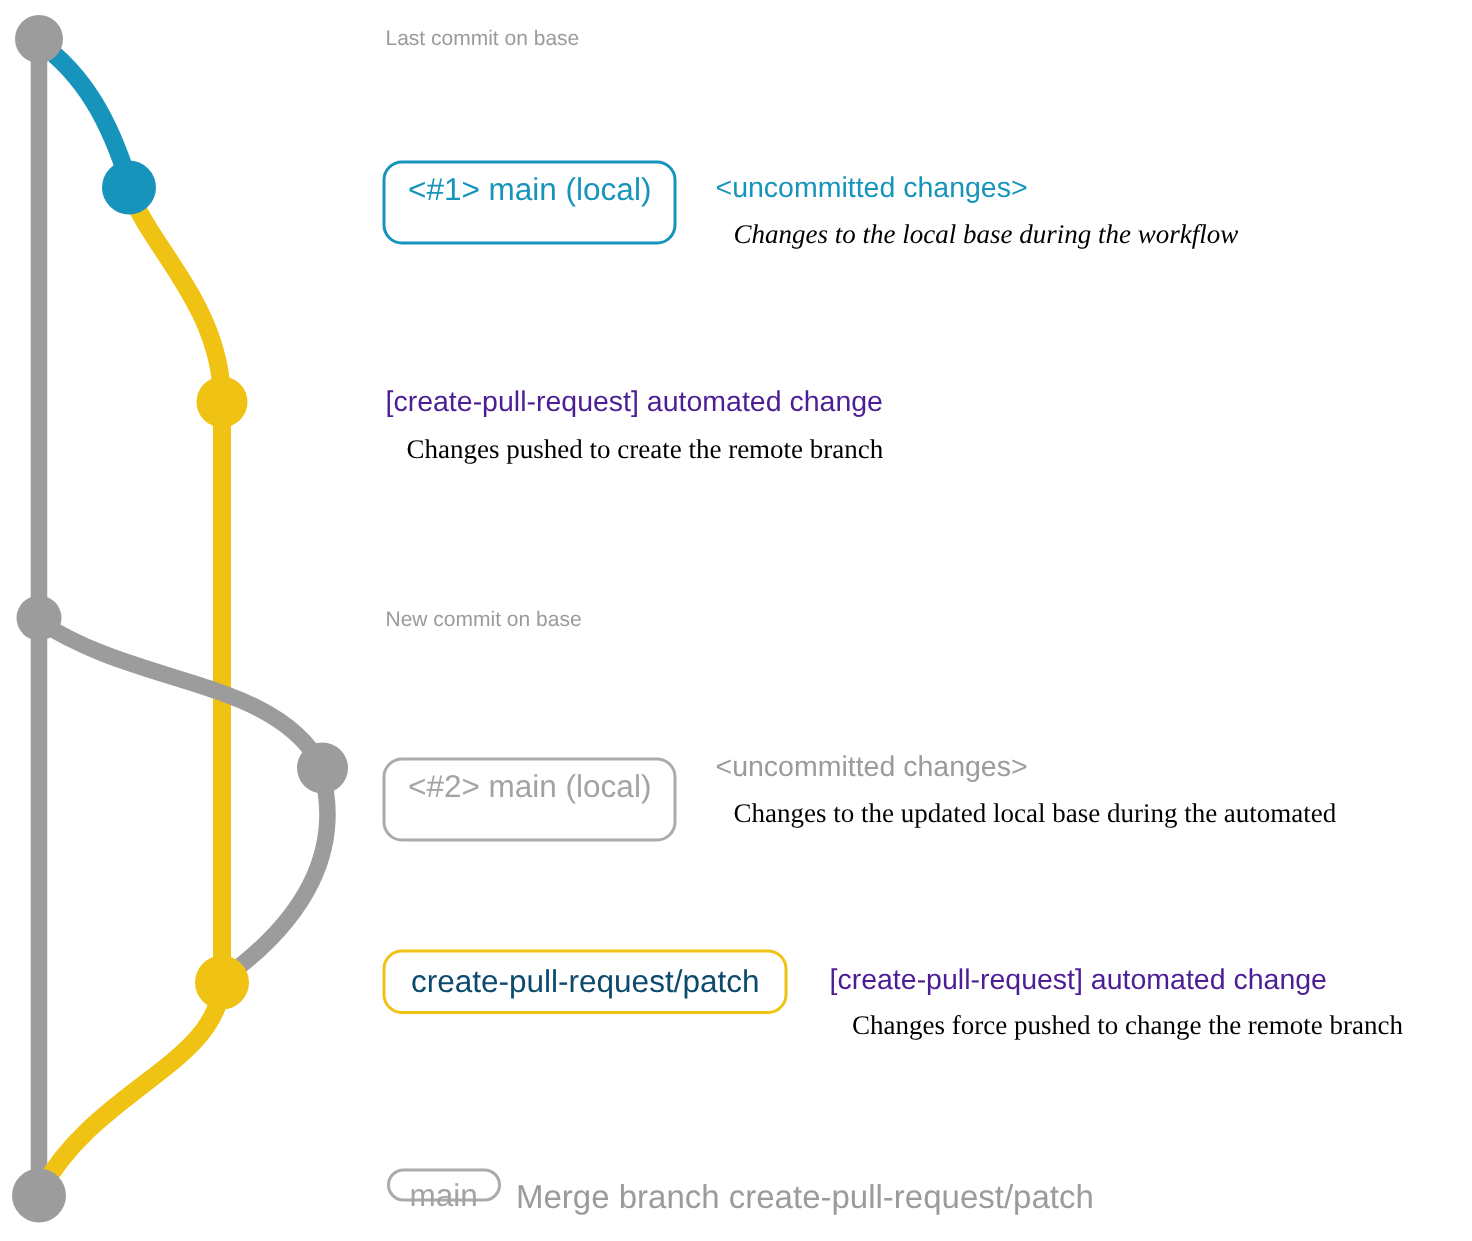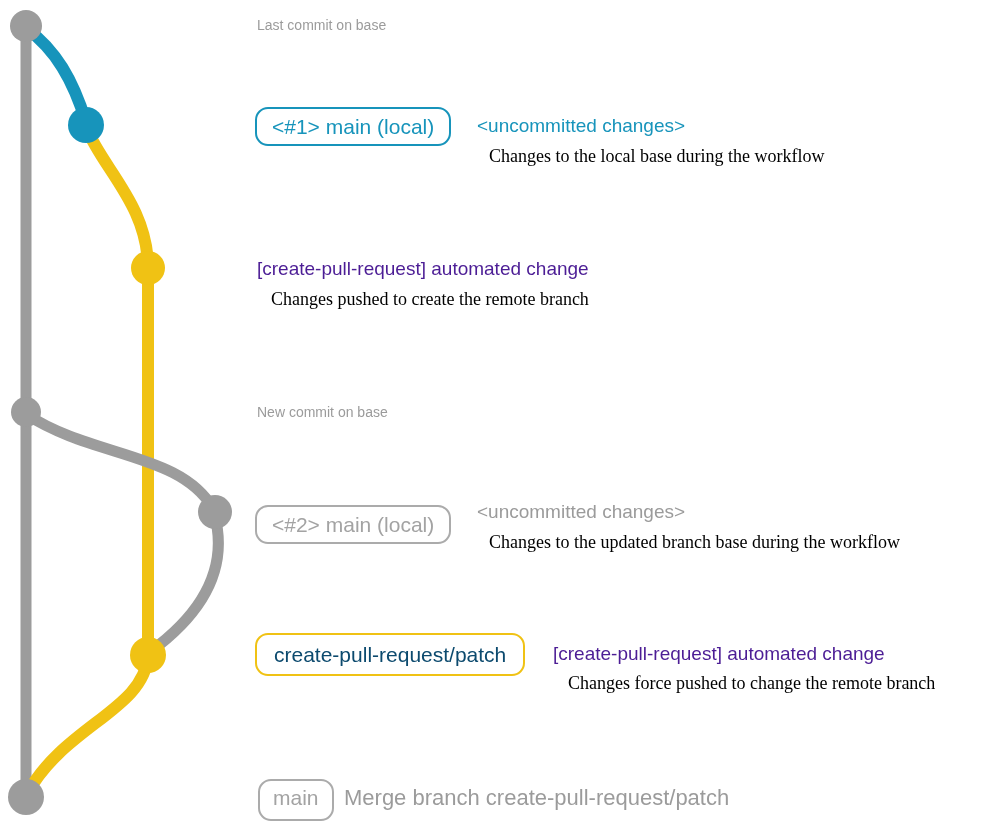--- a/index.html
+++ b/index.html
@@ -20,21 +20,21 @@
     top: 0;
   }
   .abs { position: absolute; white-space: nowrap; }
   .gray-label {
     color: #9b9b9b;
     font-size: 14px;
     line-height: 26px;
   }
   .badge {
     box-sizing: border-box;
-    height: 39px;
+    height: 56px;
     line-height: 36px;
     padding: 0 15px;
     border: 2px solid;
     border-radius: 13px;
     font-size: 21px;
     display: inline-block;
   }
   .badge-teal  { color: #1794bb; border-color: #1794bb; }
   .badge-gray  { color: #a3a3a3; border-color: #ababab; }
   .badge-yellow{ color: #0c4a6e; border-color: #f0c214; }
@@ -80,29 +80,29 @@
   <circle cx="26" cy="412" r="15" fill="#9c9c9c"></circle>
   <circle cx="215" cy="512" r="17" fill="#9c9c9c"></circle>
   <circle cx="148" cy="655" r="18" fill="#f0c214"></circle>
   <circle cx="26" cy="797" r="18" fill="#9c9c9c"></circle>
 </svg>
 
 <div class="abs gray-label" style="left:257px; top:12px;">Last commit on base</div>
 
 <div class="abs badge badge-teal" style="left:255px; top:107px;">&lt;#1&gt; main (local)</div>
 <div class="abs msg msg-teal" style="left:477px; top:114px;">&lt;uncommitted changes&gt;</div>
-<div class="abs caption" style="left:489px; top:145px;">Changes to the local base during the workflow</div>
+<div class="abs caption" style="left:489px; top:145px;font-style:italic;">Changes to the local base during the workflow</div>
 
 <div class="abs msg msg-yellow" style="left:257px; top:257px;">[create-pull-request] automated change</div>
 <div class="abs caption" style="left:271px; top:288px;">Changes pushed to create the remote branch</div>
 
 <div class="abs gray-label" style="left:257px; top:399px;">New commit on base</div>
 
 <div class="abs badge badge-gray" style="left:255px; top:505px;">&lt;#2&gt; main (local)</div>
 <div class="abs msg msg-gray" style="left:477px; top:500px;">&lt;uncommitted changes&gt;</div>
-<div class="abs caption" style="left:489px; top:531px;">Changes to the updated branch base during the workflow</div>
+<div class="abs caption" style="left:489px; top:531px;">Changes to the updated local base during the automated</div>
 
 <div class="abs badge badge-yellow" style="left:255px; top:633px; height:43px; line-height:39px; padding:0 17px;">create-pull-request/patch</div>
 <div class="abs msg msg-yellow" style="left:553px; top:642px;">[create-pull-request] automated change</div>
 <div class="abs caption" style="left:568px; top:672px;">Changes force pushed to change the remote branch</div>
 
-<div class="abs badge badge-gray" style="left:258px; top:779px; height:42px; line-height:34px; padding:0 13px;">main</div>
+<div class="abs badge badge-gray" style="left:258px; top:779px; height:22px; line-height:34px; padding:0 13px;">main</div>
 <div class="abs merge-label" style="left:344px; top:784px;">Merge branch create-pull-request/patch</div>
 
 </body></html>

